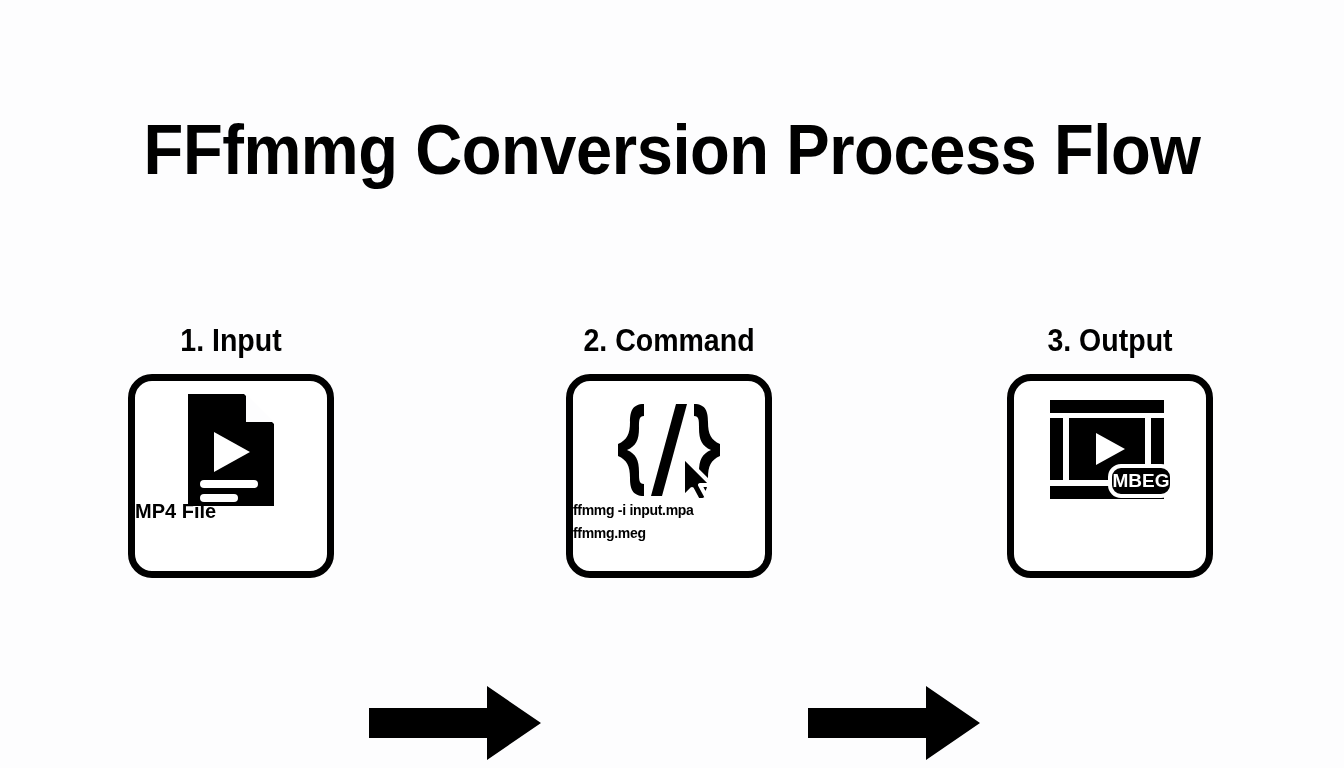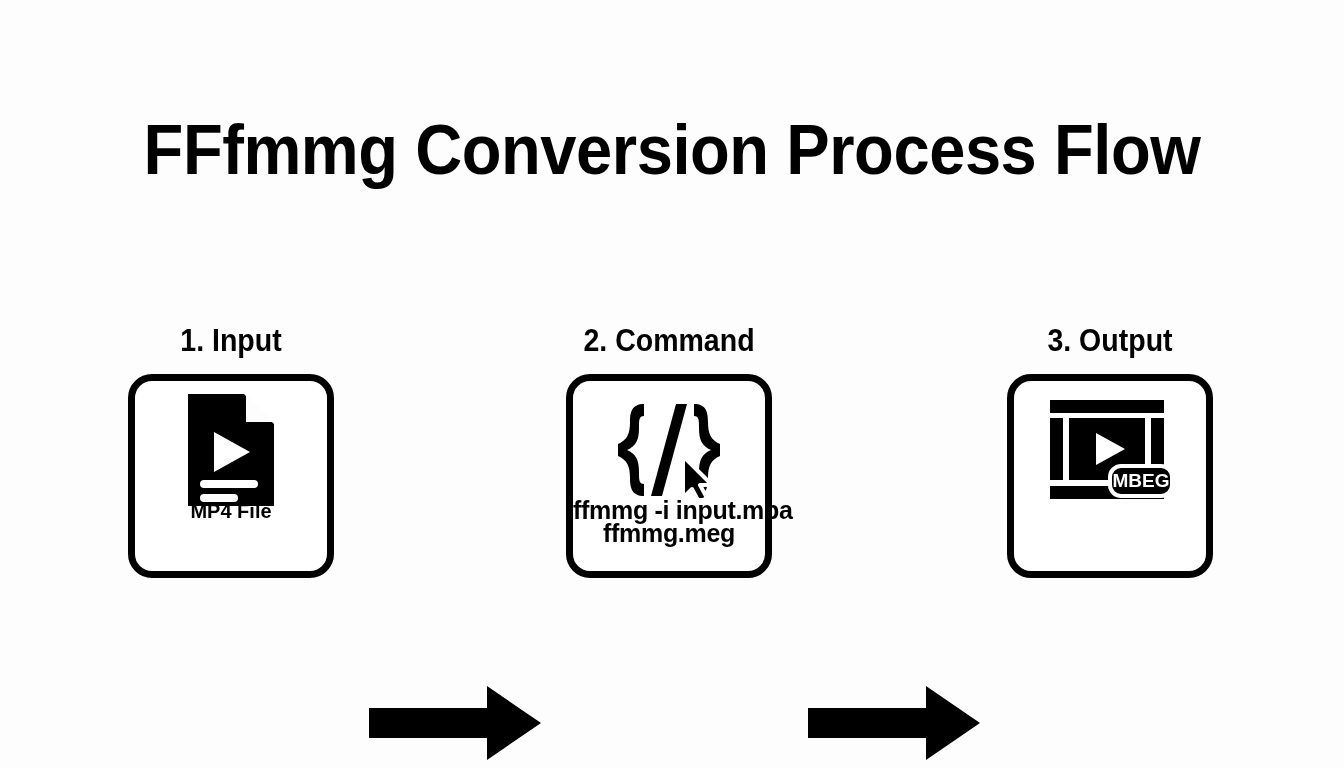--- a/index.html
+++ b/index.html
@@ -91,27 +91,27 @@
     align-items: center;
     justify-content: center;
     width: 100%;
     padding-top: 20px;
     box-sizing: border-box;
   }
 
   .card-caption {
     font-size: 20px;
     font-weight: 700;
-    text-align: center;
+    text-align: left;
     line-height: 24px;
     width: 100%;
     white-space: nowrap;
   }
   .card-caption.two-line {
-    font-size: 25px;
+    font-size: 14px;
     line-height: 23px;
     letter-spacing: -0.3px;
   }
 
   
   .arrow {
     position: absolute;
     top: 400px;
     width: 172px;
     height: 74px;

